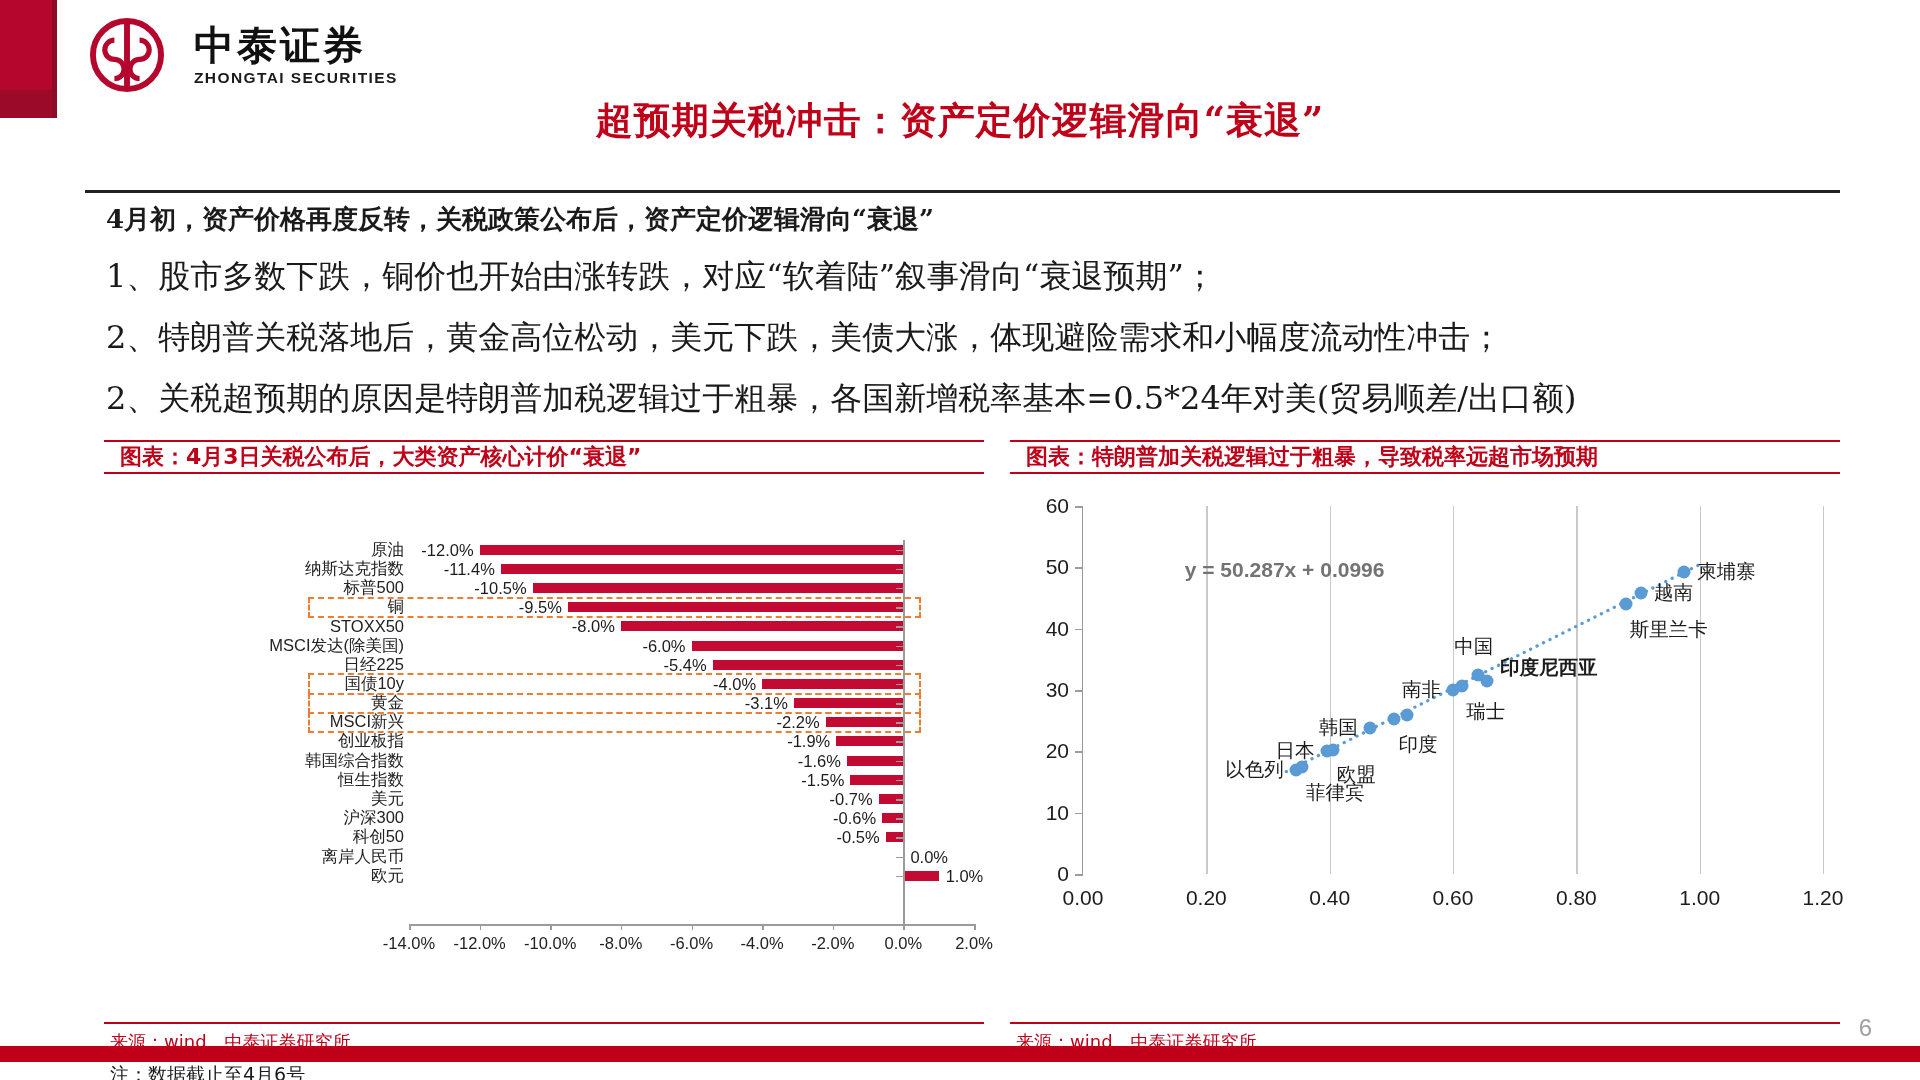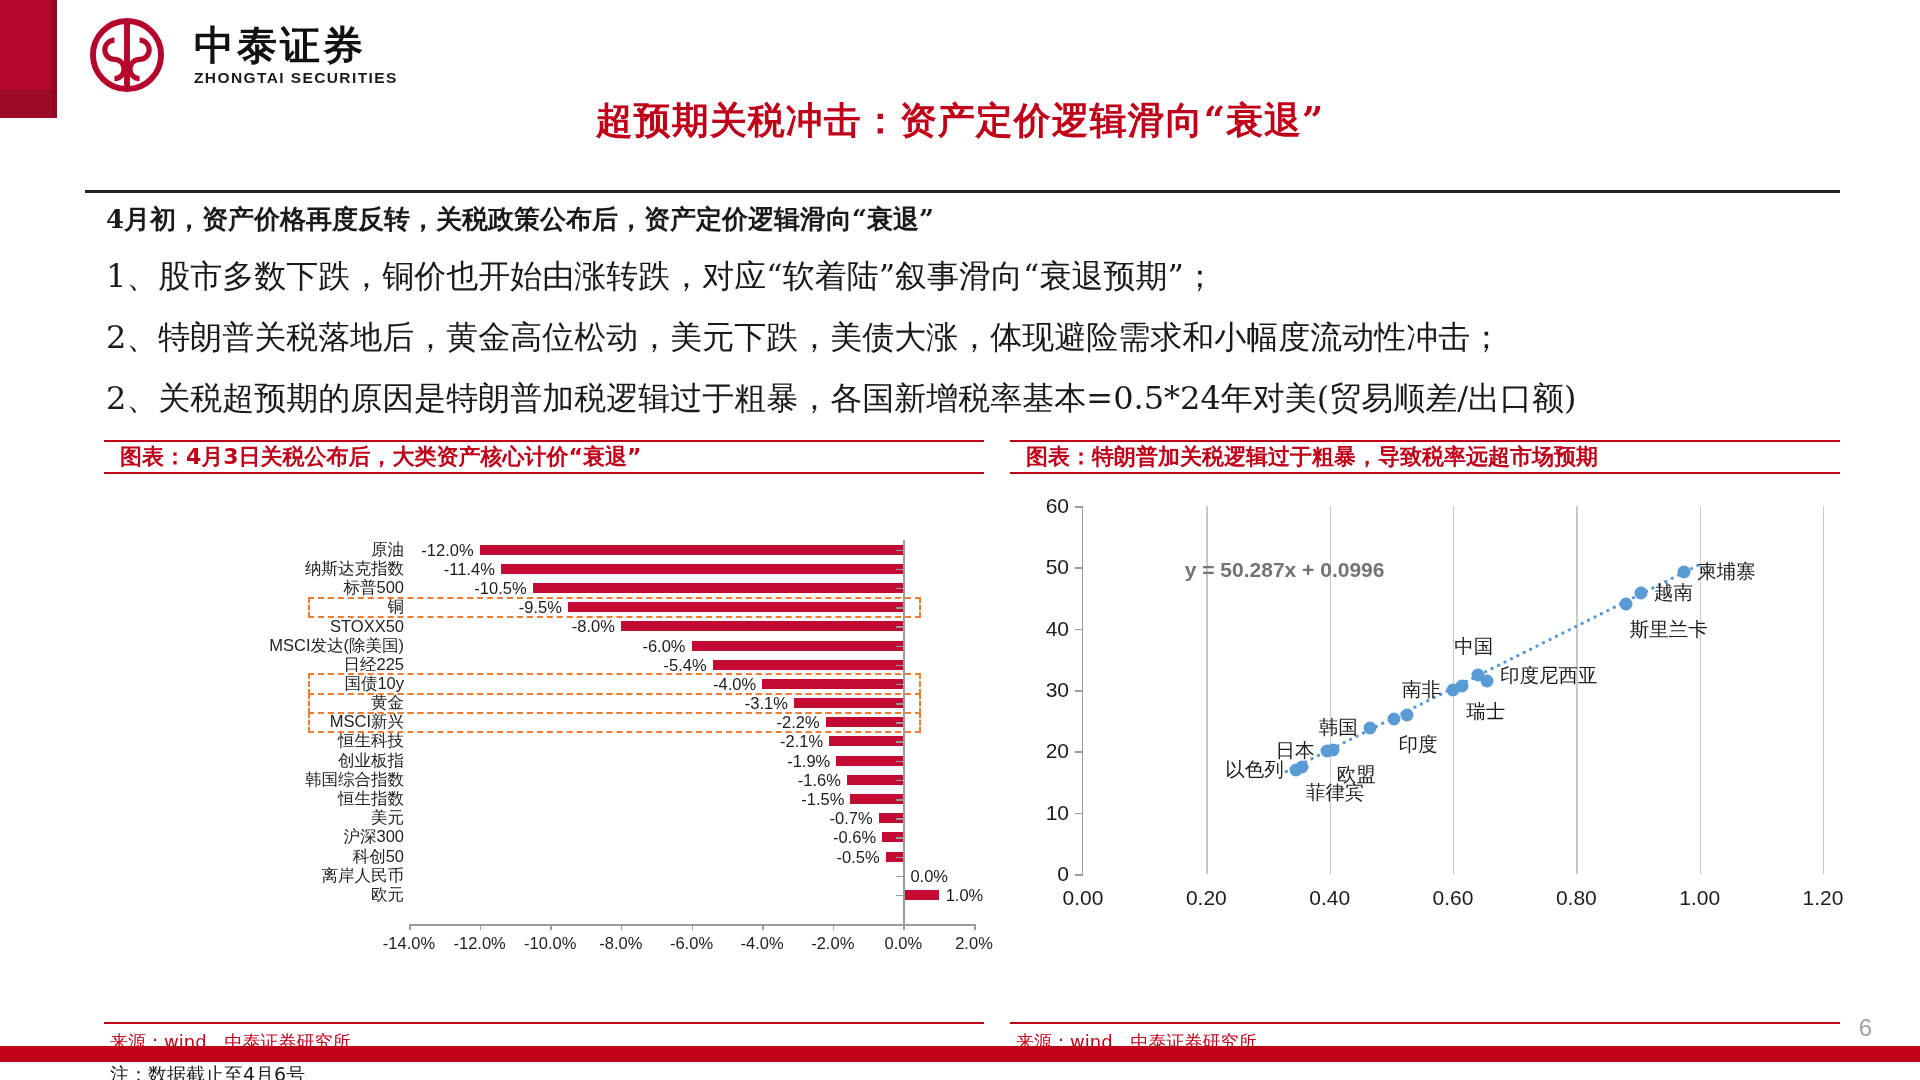--- a/index.html
+++ b/index.html
@@ -283,28 +283,20 @@
               <div class="bar-seg" style="left: 384.906px; width: 109.469px;"></div>
               <div class="bar-val" style="left: 378.906px; transform: translate(-100%, -50%);">-3.1%</div>
               <div class="tickmark" style="left: 487.375px; top: 9.6px;"></div>
             </div>
           </div>
           <div class="bar-row">
             <div class="bar-cat">MSCI新兴</div>
             <div class="bar-track">
               <div class="bar-seg" style="left: 416.688px; width: 77.6875px;"></div>
               <div class="bar-val" style="left: 410.688px; transform: translate(-100%, -50%);">-2.2%</div>
-              <div class="tickmark" style="left: 487.375px; top: 9.6px;"></div>
-            </div>
-          </div>
-          <div class="bar-row">
-            <div class="bar-cat">恒生科技</div>
-            <div class="bar-track">
-              <div class="bar-seg" style="left: 420.219px; width: 74.1562px;"></div>
-              <div class="bar-val" style="left: 414.219px; transform: translate(-100%, -50%);">-2.1%</div>
               <div class="tickmark" style="left: 487.375px; top: 9.6px;"></div>
             </div>
           </div>
           <div class="bar-row">
             <div class="bar-cat">创业板指</div>
             <div class="bar-track">
               <div class="bar-seg" style="left: 427.281px; width: 67.0938px;"></div>
               <div class="bar-val" style="left: 421.281px; transform: translate(-100%, -50%);">-1.9%</div>
               <div class="tickmark" style="left: 487.375px; top: 9.6px;"></div>
             </div>
@@ -441,21 +433,21 @@
           <div class="sc-pt" style="left: 311.417px; bottom: 155.173px;"></div>
           <div class="sc-ptlabel" style="left: 315.417px; top: 224.827px;">印度</div>
           <div class="sc-pt" style="left: 323.75px; bottom: 159.467px;"></div>
           <div class="sc-pt" style="left: 370px; bottom: 184px;"></div>
           <div class="sc-ptlabel" style="left: 358px; top: 170px; transform: translateX(-100%);">南非</div>
           <div class="sc-pt" style="left: 379.25px; bottom: 187.68px;"></div>
           <div class="sc-ptlabel" style="left: 383.25px; top: 192.32px;">瑞士</div>
           <div class="sc-pt" style="left: 394.667px; bottom: 199.333px;"></div>
           <div class="sc-ptlabel" style="left: 390.667px; top: 126.667px; transform: translateX(-50%);">中国</div>
           <div class="sc-pt" style="left: 403.917px; bottom: 193.2px;"></div>
-          <div class="sc-ptlabel" style="left: 416.917px; top: 156px;">印度尼西亚</div>
+          <div class="sc-ptlabel" style="left: 416.917px; top: 148px; font-weight: bold;">印度尼西亚</div>
           <div class="sc-pt" style="left: 542.667px; bottom: 269.867px;"></div>
           <div class="sc-ptlabel" style="left: 546.667px; top: 110.133px;">斯里兰卡</div>
           <div class="sc-pt" style="left: 558.083px; bottom: 280.907px;"></div>
           <div class="sc-ptlabel" style="left: 571.083px; top: 73.0933px;">越南</div>
           <div class="sc-pt" style="left: 601.25px; bottom: 302.373px;"></div>
           <div class="sc-ptlabel" style="left: 614.25px; top: 51.6267px;">柬埔寨</div>
           <div class="sc-eq" style="left: 101.75px; top: 52.1333px;">y = 50.287x + 0.0996</div>
         </div>
       </div>
   </div>

